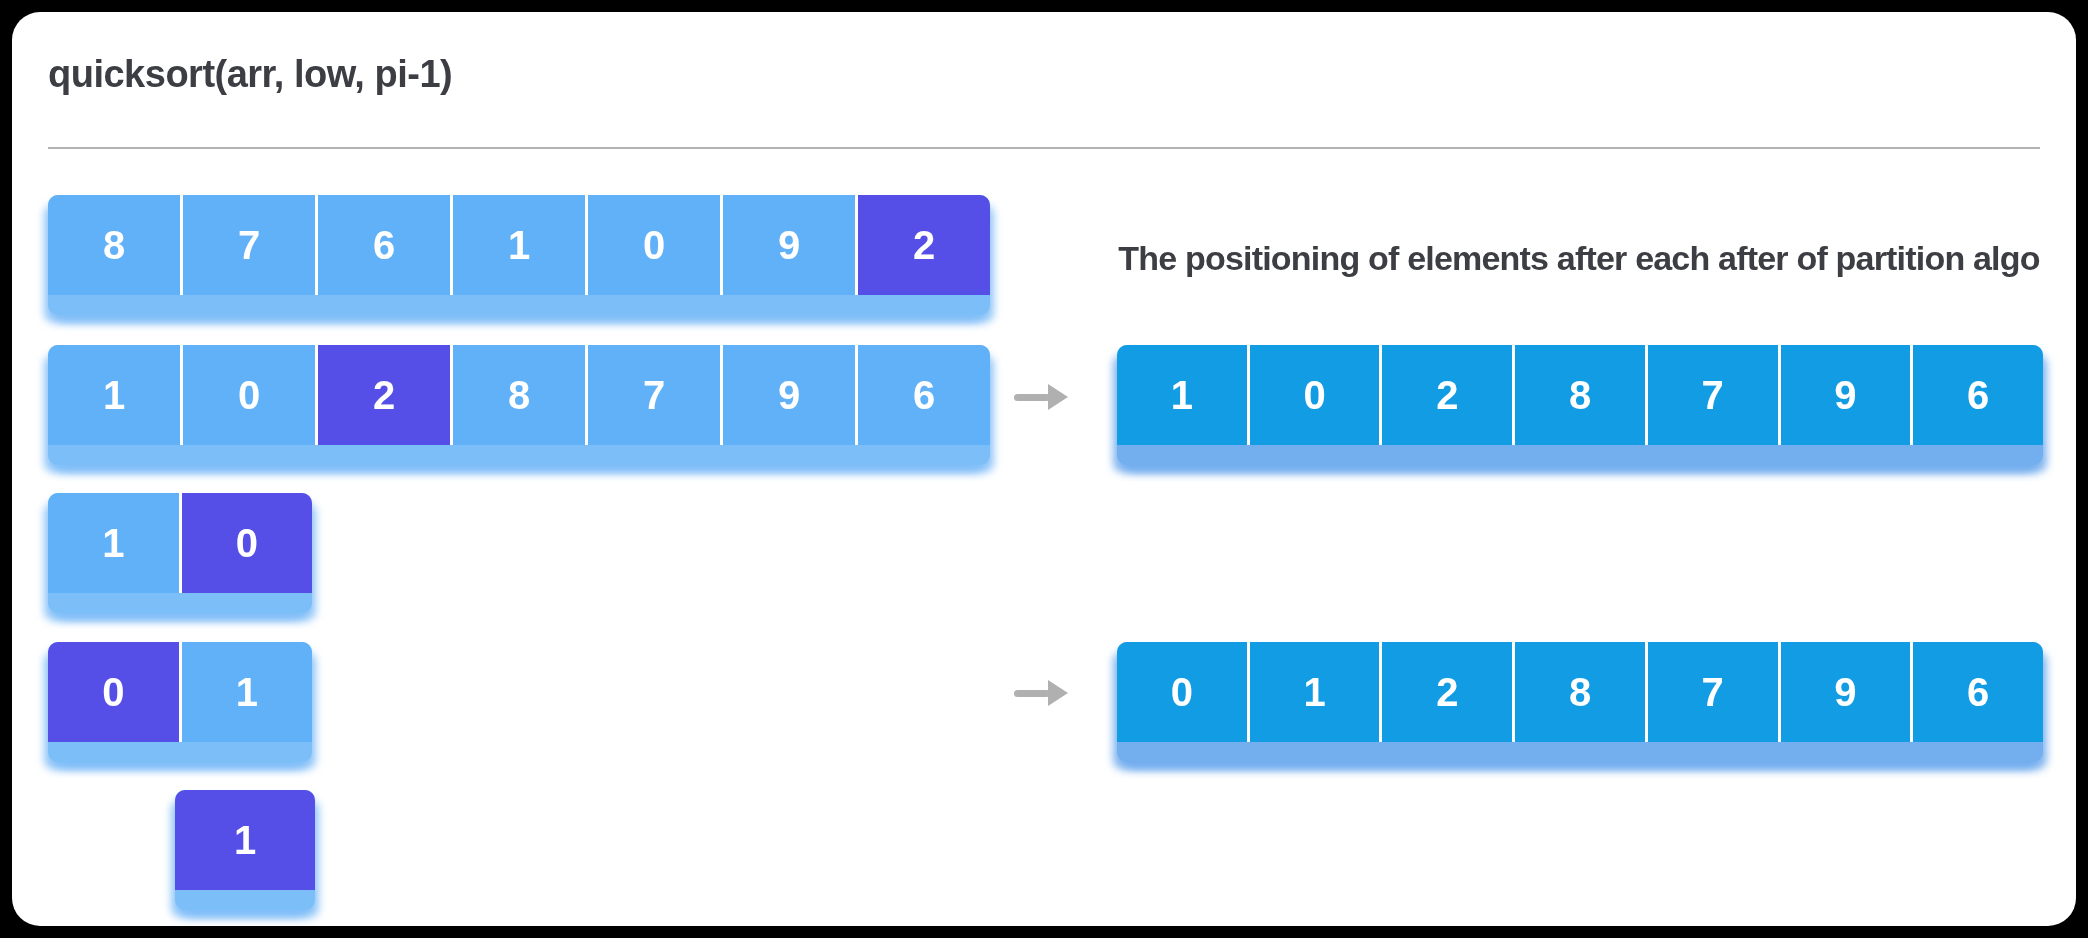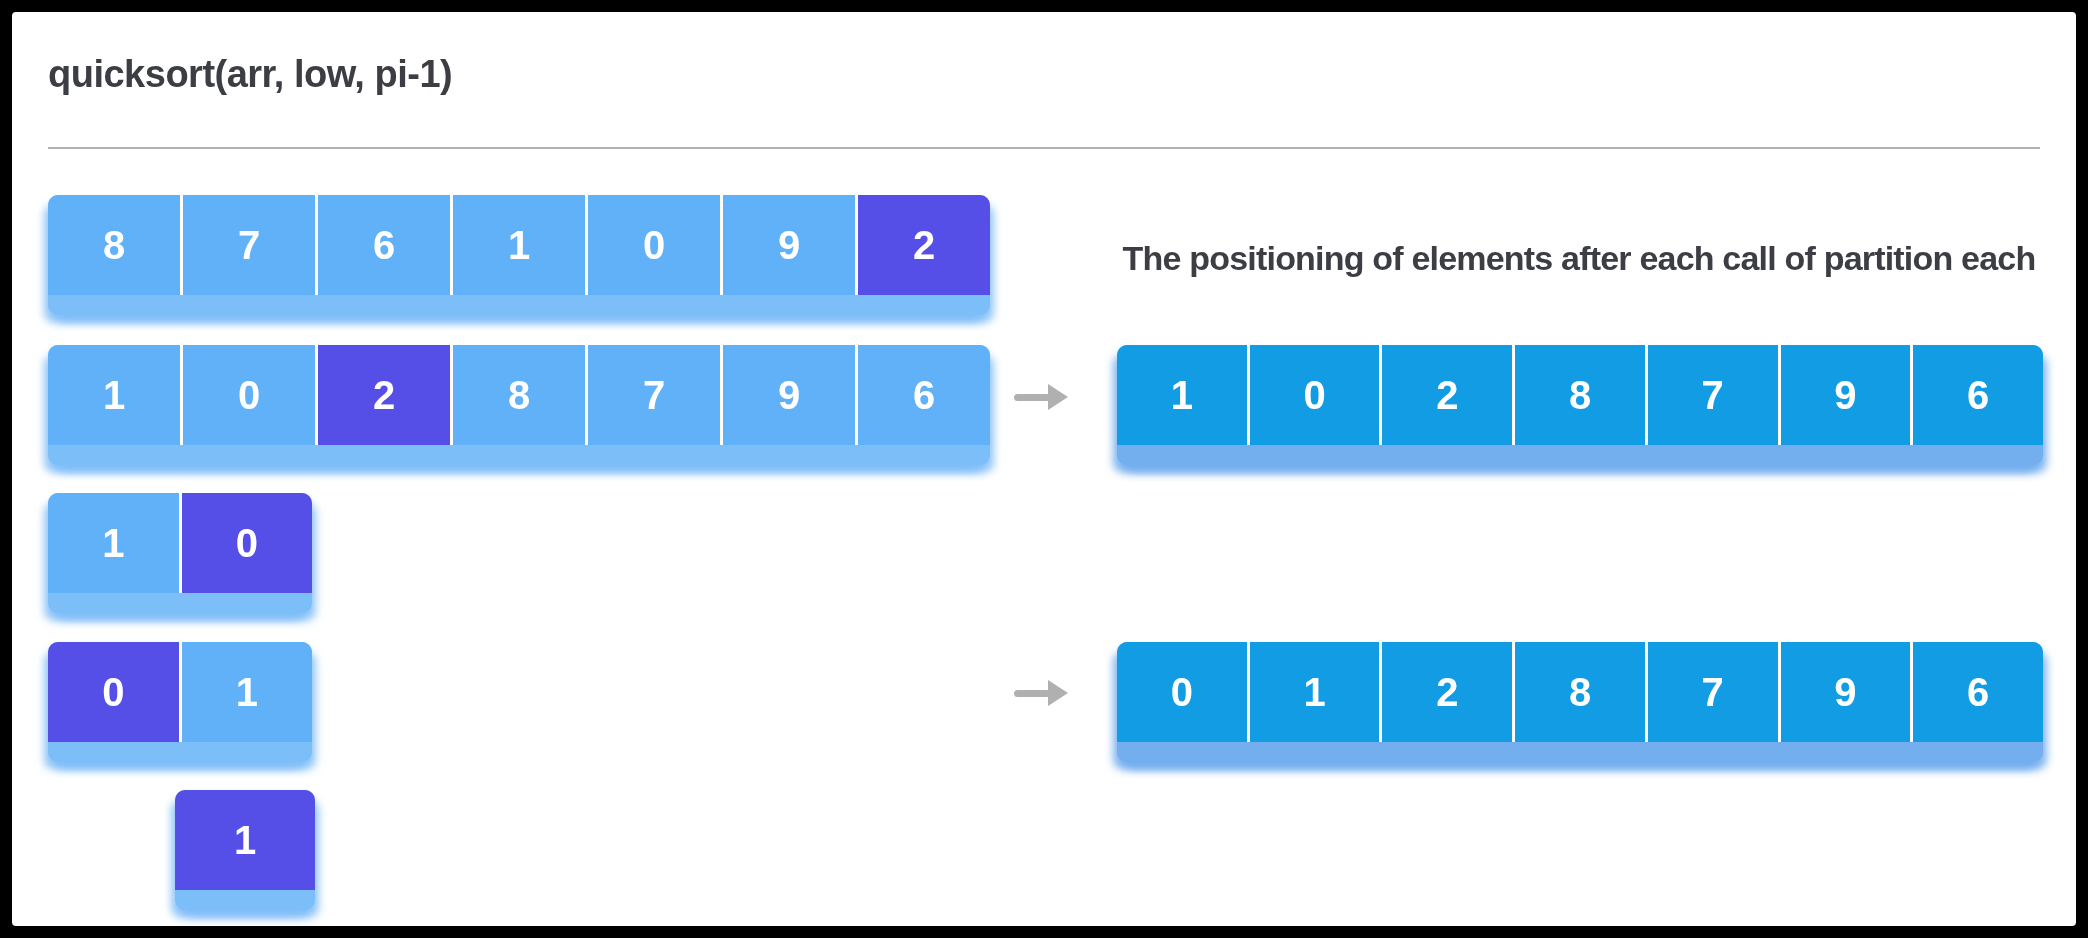--- a/index.html
+++ b/index.html
@@ -2,21 +2,21 @@
 <html><head>
 <meta charset="utf-8">
 <style>
   html,body{margin:0;padding:0;background:#000;}
   body{
     width:2088px;height:938px;position:relative;overflow:hidden;
     font-family:"Liberation Sans", sans-serif;
   }
   .card{
     position:absolute;left:12px;top:12px;width:2064px;height:914px;
-    background:var(--card-bg,#fff);border-radius:4px;
+    background:var(--card-bg,#fff);border-radius:28px;
   }
   .title{
     position:absolute;left:36px;top:42px;
     font-size:38px;font-weight:bold;letter-spacing:-0.5px;
     color:var(--text-dark,#3c3e44);line-height:40px;white-space:nowrap;
   }
   .divider{
     position:absolute;left:36px;top:135px;width:1992px;height:2px;
     background:var(--divider,#b2b2b2);
   }
@@ -109,21 +109,21 @@
         <div class="cell">1</div>
       </div>
     </div>
 
   <div class="row sky" style="left:163px;top:778px;width:140px;">
       <div class="cells">
         <div class="cell pivot">1</div>
       </div>
     </div>
 
-  <div class="result-heading">The positioning of elements after each call of partition each</div>
+  <div class="result-heading">The positioning of elements after each after of partition algo</div>
 
   <div class="arrow" style="left:1002px;top:372px;">
     <div class="shaft"></div>
     <div class="head"></div>
   </div>
   <div class="arrow" style="left:1002px;top:668px;">
     <div class="shaft"></div>
     <div class="head"></div>
   </div>
 

